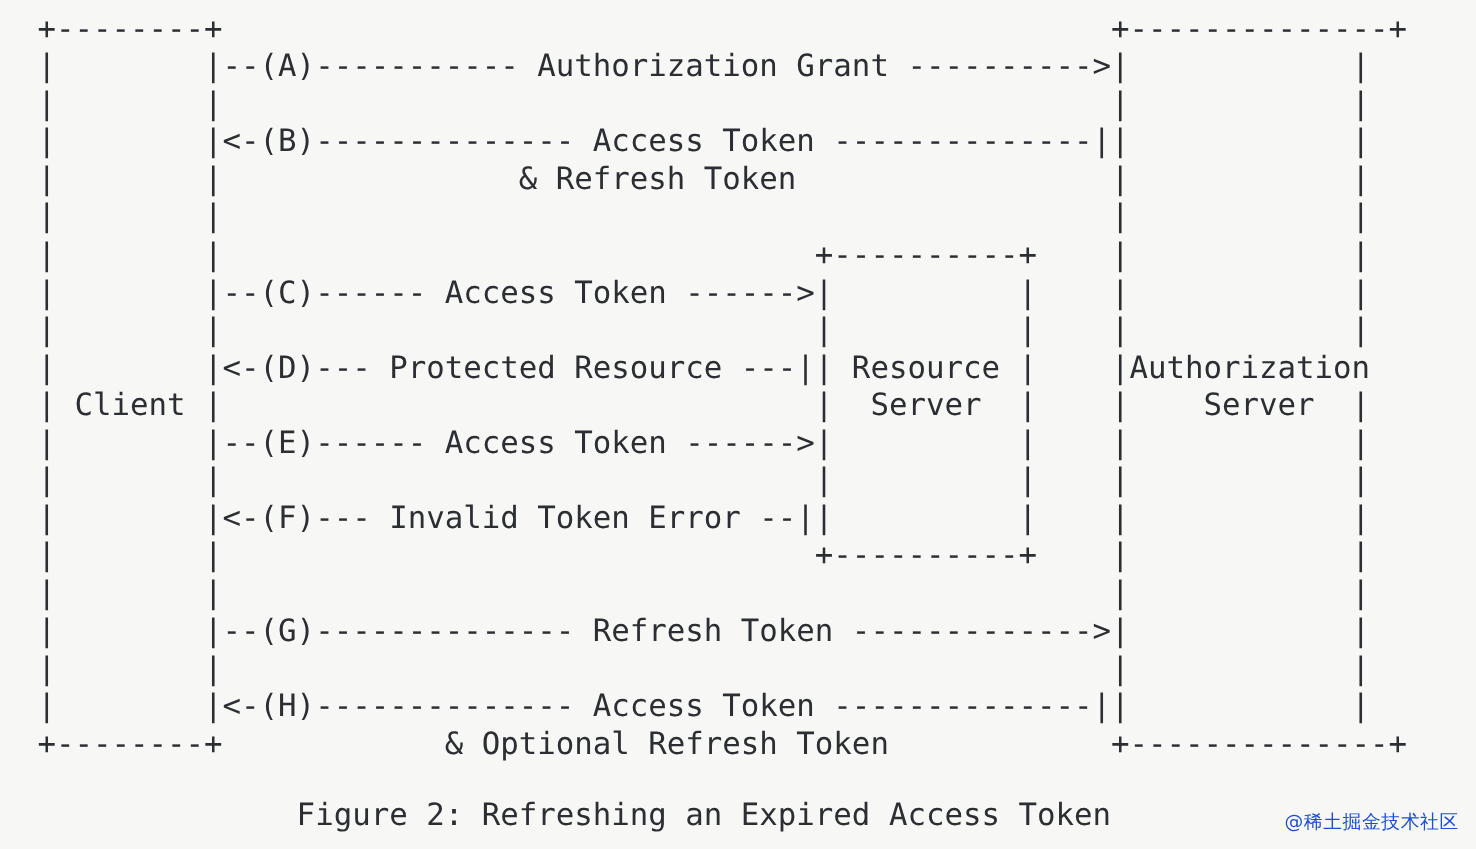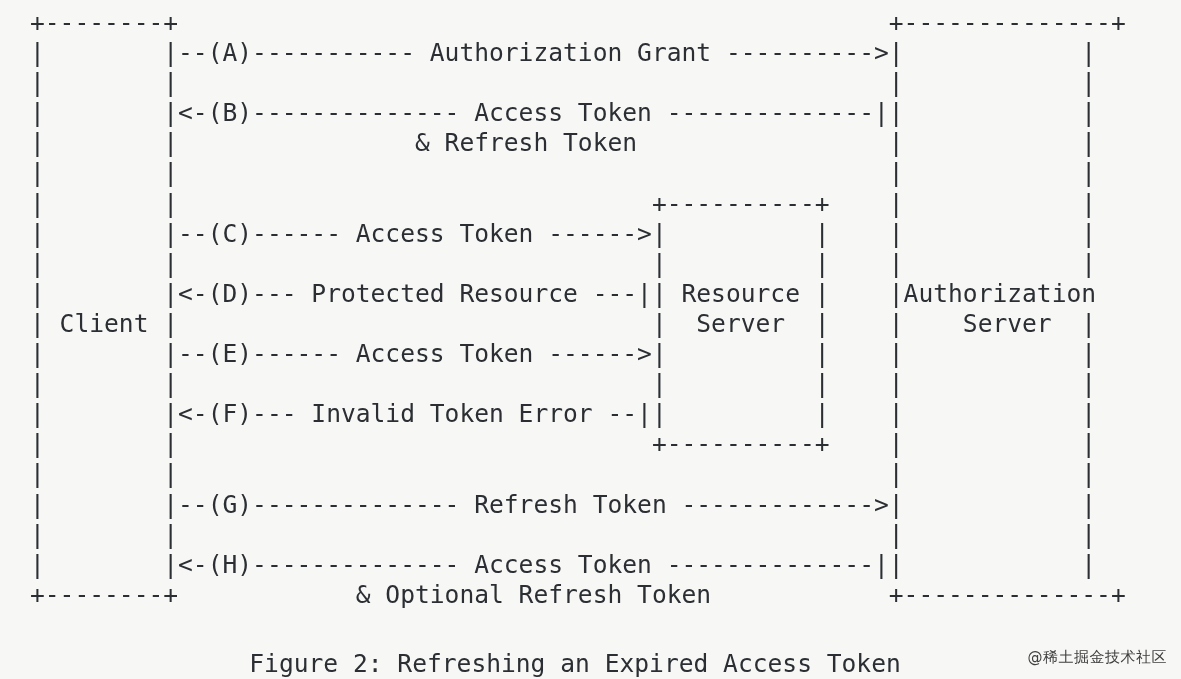--- a/index.html
+++ b/index.html
@@ -35,40 +35,40 @@
     font-size: 24.6px;
     line-height: 30.1px;
     letter-spacing: 0px;
     color: #2b2f33;
     white-space: pre;
     font-weight: 400;
     -webkit-font-smoothing: antialiased;
   }
 
   pre.ascii-caption {
-    margin: 12px;
+    margin: 0;
     padding: 0;
     position: absolute;
     left: 30px;
     top: 637px;
     font-family: "DejaVu Sans Mono", "Liberation Mono", monospace;
     font-size: 24.6px;
     line-height: 30.1px;
     color: #2b2f33;
     white-space: pre;
     font-weight: 400;
   }
 
   .watermark {
     position: absolute;
     right: 14px;
     bottom: 12px;
     font-family: "DejaVu Sans", "Liberation Sans", sans-serif;
     font-size: 15px;
-    color: #404040;
+    color: #1d4ed8;
     letter-spacing: 0.5px;
     user-select: none;
   }
 </style>
 </head>
 <body>
 
 <div id="ascii-figure">
 
   <pre class="ascii-art">+--------+                                                +--------------+

